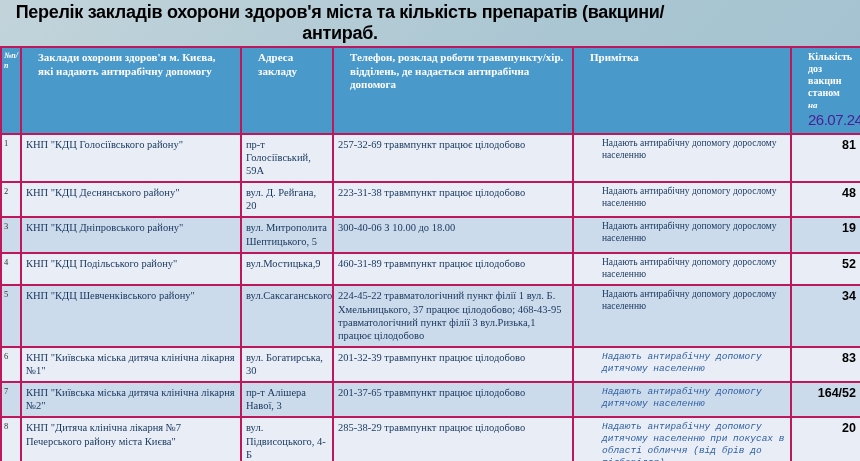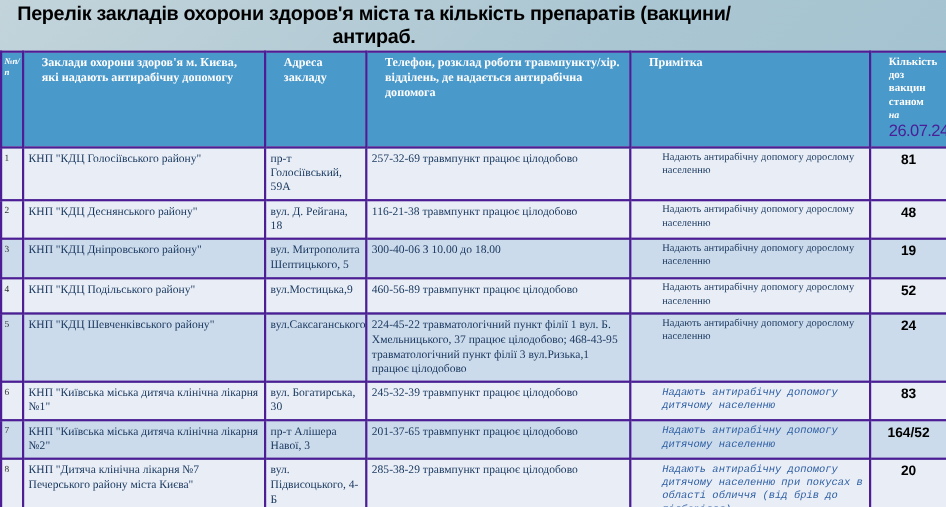--- a/index.html
+++ b/index.html
@@ -29,21 +29,21 @@
     margin-top: 2px;
   }
   col.c-num   { width: 20px; }
   col.c-fac   { width: 220px; }
   col.c-addr  { width: 92px; }
   col.c-phone { width: 240px; }
   col.c-note  { width: 218px; }
   col.c-dose  { width: 70px; }
 
   th, td {
-    border: 2px solid #4c1d95;
+    border: 2px solid #be185d;
     vertical-align: top;
     padding: 3px 4px 4px 4px;
     overflow: hidden;
   }
   thead th {
     background: #4a99cb;
     color: #ffffff;
     font-weight: 700;
     font-size: 11px;
     text-align: left;
@@ -76,21 +76,21 @@
   }
   tbody tr.alt td { background: #ccdbeb; }
   td.t-num { font-size: 8.5px; color: #333; padding-left: 2px; }
   td.t-note { font-size: 9.5px; padding-left: 28px; }
   td.t-note.child { font-style: italic; color: #2e5fa3; font-family: Liberation Mono, monospace; }
   td.t-dose {
     font-family: "Liberation Sans", sans-serif;
     font-weight: 700;
     font-size: 12.5px;
     color: #000;
-    text-align: center;
+    text-align: right;
   }
 </style>
 </head>
 <body>
 
 <div class="page-title">
   <div>Перелік закладів охорони здоров'я міста та кількість препаратів (вакцини/антираб.</div>
 </div>
 
 <table class="main">
@@ -122,54 +122,54 @@
       <td class="t-num">1</td>
       <td class="t-fac">КНП "КДЦ Голосіївського району"</td>
       <td class="t-addr">пр-т Голосіївський, 59А</td>
       <td class="t-phone">257-32-69 травмпункт працює цілодобово</td>
       <td class="t-note">Надають антирабічну допомогу дорослому населенню</td>
       <td class="t-dose">81</td>
     </tr>
     <tr>
       <td class="t-num">2</td>
       <td class="t-fac">КНП "КДЦ Деснянського району"</td>
-      <td class="t-addr">вул. Д. Рейгана, 18</td>
-      <td class="t-phone">116-21-38 травмпункт працює цілодобово</td>
+      <td class="t-addr">вул. Д. Рейгана, 20</td>
+      <td class="t-phone">223-31-38 травмпункт працює цілодобово</td>
       <td class="t-note">Надають антирабічну допомогу дорослому населенню</td>
       <td class="t-dose">48</td>
     </tr>
     <tr class="alt">
       <td class="t-num">3</td>
       <td class="t-fac">КНП "КДЦ Дніпровського району"</td>
       <td class="t-addr">вул. Митрополита Шептицького, 5</td>
       <td class="t-phone">300-40-06 З 10.00 до 18.00</td>
       <td class="t-note">Надають антирабічну допомогу дорослому населенню</td>
       <td class="t-dose">19</td>
     </tr>
     <tr>
       <td class="t-num">4</td>
       <td class="t-fac">КНП "КДЦ Подільського району"</td>
       <td class="t-addr">вул.Мостицька,9</td>
-      <td class="t-phone">460-56-89 травмпункт працює цілодобово</td>
+      <td class="t-phone">460-31-89 травмпункт працює цілодобово</td>
       <td class="t-note">Надають антирабічну допомогу дорослому населенню</td>
       <td class="t-dose">52</td>
     </tr>
     <tr class="alt">
       <td class="t-num">5</td>
       <td class="t-fac">КНП "КДЦ Шевченківського району"</td>
       <td class="t-addr">вул.Саксаганського,100</td>
       <td class="t-phone">224-45-22 травматологічний пункт філії 1 вул. Б. Хмельницького, 37 працює цілодобово; 468-43-95 травматологічний пункт філії 3 вул.Ризька,1 працює цілодобово</td>
       <td class="t-note">Надають антирабічну допомогу дорослому населенню</td>
-      <td class="t-dose">24</td>
+      <td class="t-dose">34</td>
     </tr>
     <tr>
       <td class="t-num">6</td>
       <td class="t-fac">КНП "Київська міська дитяча клінічна лікарня №1"</td>
       <td class="t-addr">вул. Богатирська, 30</td>
-      <td class="t-phone">245-32-39 травмпункт працює цілодобово</td>
+      <td class="t-phone">201-32-39 травмпункт працює цілодобово</td>
       <td class="t-note child">Надають антирабічну допомогу дитячому населенню</td>
       <td class="t-dose">83</td>
     </tr>
     <tr class="alt">
       <td class="t-num">7</td>
       <td class="t-fac">КНП "Київська міська дитяча клінічна лікарня №2"</td>
       <td class="t-addr">пр-т Алішера Навої, 3</td>
       <td class="t-phone">201-37-65 травмпункт працює цілодобово</td>
       <td class="t-note child">Надають антирабічну допомогу дитячому населенню</td>
       <td class="t-dose">164/52</td>

